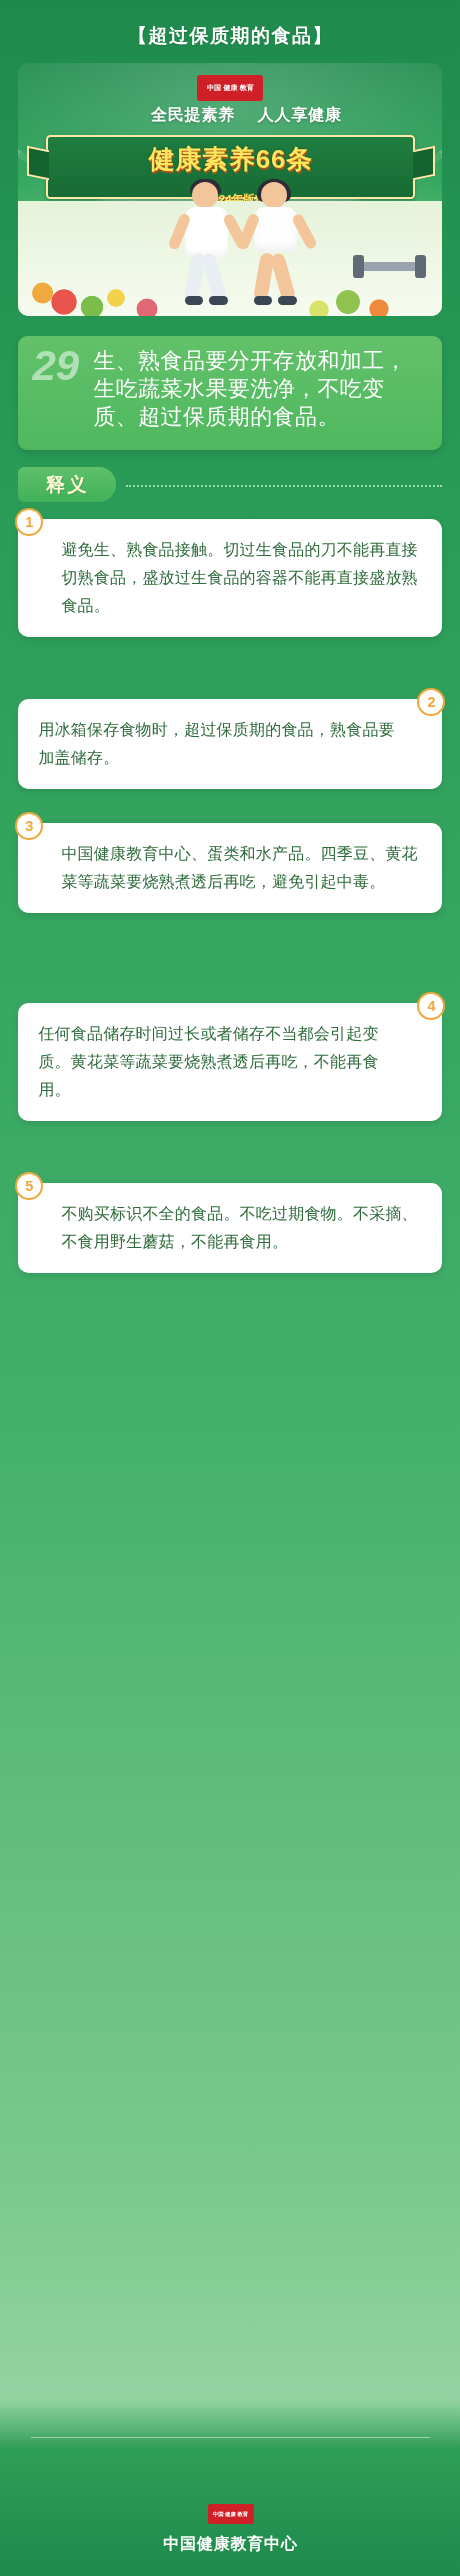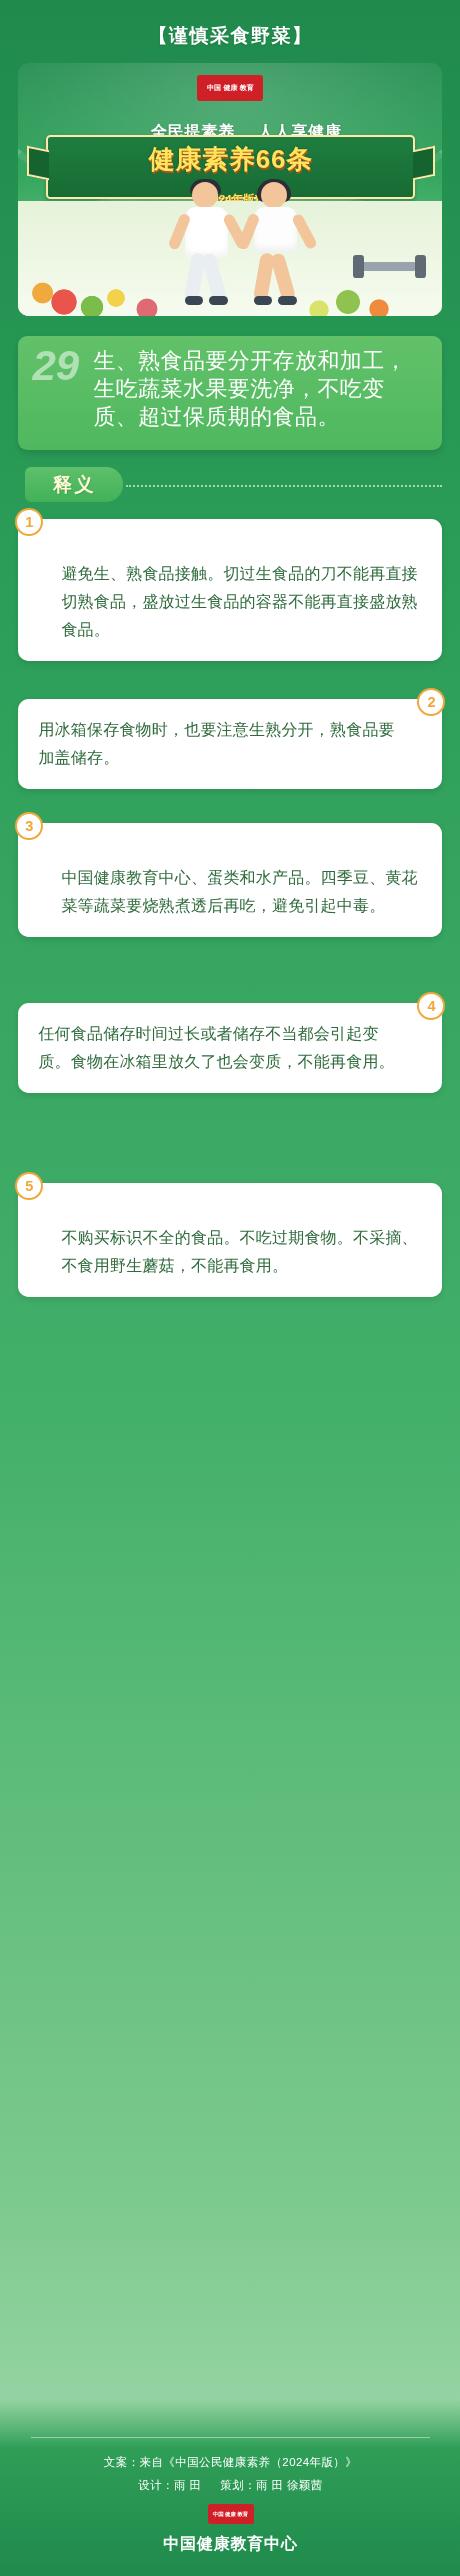--- a/index.html
+++ b/index.html
@@ -82,21 +82,21 @@
     color: #fff;
     font-size: 7px;
     line-height: 7.7px;
     text-align: center;
     font-weight: bold;
     white-space: pre;
   }
 
   .hero-slogan {
     position: absolute;
-    top: 59px; left: 0; width: 424px;
+    top: 42px; left: 0; width: 424px;
     text-align: center;
     color: #ffffff;
     font-size: 16px;
     font-weight: bold;
     letter-spacing: 0.8px;
     text-shadow: 0 0.8px 2.3px rgba(0,0,0,.25);
     padding-left: 32px;
   }
   .hero-slogan .sp { display: inline-block; width: 12.3px; }
 
@@ -255,21 +255,21 @@
   }
 
   
   .explain-head {
     position: absolute;
     top: 467px; left: 18.4px;
     width: 424px; height: 35px;
   }
   .explain-pill {
     position: absolute;
-    left: 7px; top: 0;
+    left: 0; top: 0;
     width: 98px; height: 35px;
     background: linear-gradient(180deg,#5ec06a 0%,#41b159 100%);
     border-radius: 6.1px 17px 17px 6.1px;
     display: flex; align-items: center; justify-content: center;
   }
   .explain-pill span {
     color: #fff9d6;
     font-size: 19px;
     font-weight: bold;
     letter-spacing: 2.3px;
@@ -290,21 +290,21 @@
     background: #ffffff;
     border-radius: 10.8px;
     box-shadow: 0 2.3px 6.1px rgba(0,0,0,.10);
   }
   .ecard .etext {
     color: #2f6b3c;
     font-size: 16px;
     line-height: 28px;
     letter-spacing: 0.2px;
   }
-  .ecard.left .etext  { padding: 17px 20px 17px 43px; text-indent: 0; margin-top: 24px; }
+  .ecard.left .etext  { padding: 17px 20px 17px 43px; text-indent: 0; }
   .ecard.right .etext { padding: 17px 43px 17px 20px; text-indent: 0; }
   .bullet {
     position: absolute;
     width: 28px; height: 28px;
     border-radius: 50%;
     background: #ffffff;
     border: 2.3px solid #f0a73c;
     color: #f0a73c;
     font-size: 14.6px;
     font-weight: bold;
@@ -352,21 +352,21 @@
   .footer-brand .fb-text {
     color: #ffffff; font-size: 16px; font-weight: bold; letter-spacing: 0.8px;
   }
 </style>
 </head>
 <body>
 
 <div class="page">
 
   <div class="top-title-wrap">
-    <div class="top-title">【谨慎采食野菜】</div>
+    <div class="top-title">【超过保质期的食品】</div>
   </div>
 
   <div class="hero">
     <div class="hero-swoosh"></div>
     <div class="hero-arc"></div>
     <div class="hero-arc2"></div>
 
     <div class="logo-badge">
       <div class="lb-col">中国</div>
       <div class="lb-col">健康</div>
@@ -425,47 +425,40 @@
     <div class="dots"></div>
   </div>
 
   <div class="ecard left" style="top:519px;">
     <div class="bullet">1</div>
     <div class="etext">避免生、熟食品接触。切过生食品的刀不能再直接切熟食品，盛放过生食品的容器不能再直接盛放熟食品。</div>
   </div>
 
   <div class="ecard right" style="top:699px;">
     <div class="bullet">2</div>
-    <div class="etext">用冰箱保存食物时，也要注意生熟分开，熟食品要加盖储存。</div>
+    <div class="etext">用冰箱保存食物时，超过保质期的食品，熟食品要加盖储存。</div>
   </div>
 
   <div class="ecard left" style="top:823px;">
     <div class="bullet">3</div>
     <div class="etext">中国健康教育中心、蛋类和水产品。四季豆、黄花菜等蔬菜要烧熟煮透后再吃，避免引起中毒。</div>
   </div>
 
   <div class="ecard right" style="top:1003px;">
     <div class="bullet">4</div>
-    <div class="etext">任何食品储存时间过长或者储存不当都会引起变质。食物在冰箱里放久了也会变质，不能再食用。</div>
+    <div class="etext">任何食品储存时间过长或者储存不当都会引起变质。黄花菜等蔬菜要烧熟煮透后再吃，不能再食用。</div>
   </div>
 
   <div class="ecard left" style="top:1183px;">
     <div class="bullet">5</div>
     <div class="etext">不购买标识不全的食品。不吃过期食物。不采摘、不食用野生蘑菇，不能再食用。</div>
   </div>
 
   <div class="footer">
     <div class="footer-sep"></div>
-    <div class="footer-lines">
-      <div>文案：来自《中国公民健康素养（2024年版）》</div>
-      <div class="credits">
-        <span>设计：雨 田</span>
-        <span>策划：雨 田  徐颖茜</span>
-      </div>
-    </div>
     <div class="footer-brand">
       <div class="fb-logo">
         <div class="c">中国</div>
         <div class="c">健康</div>
         <div class="c">教育</div>
       </div>
       <div class="fb-text">中国健康教育中心</div>
     </div>
   </div>
 

